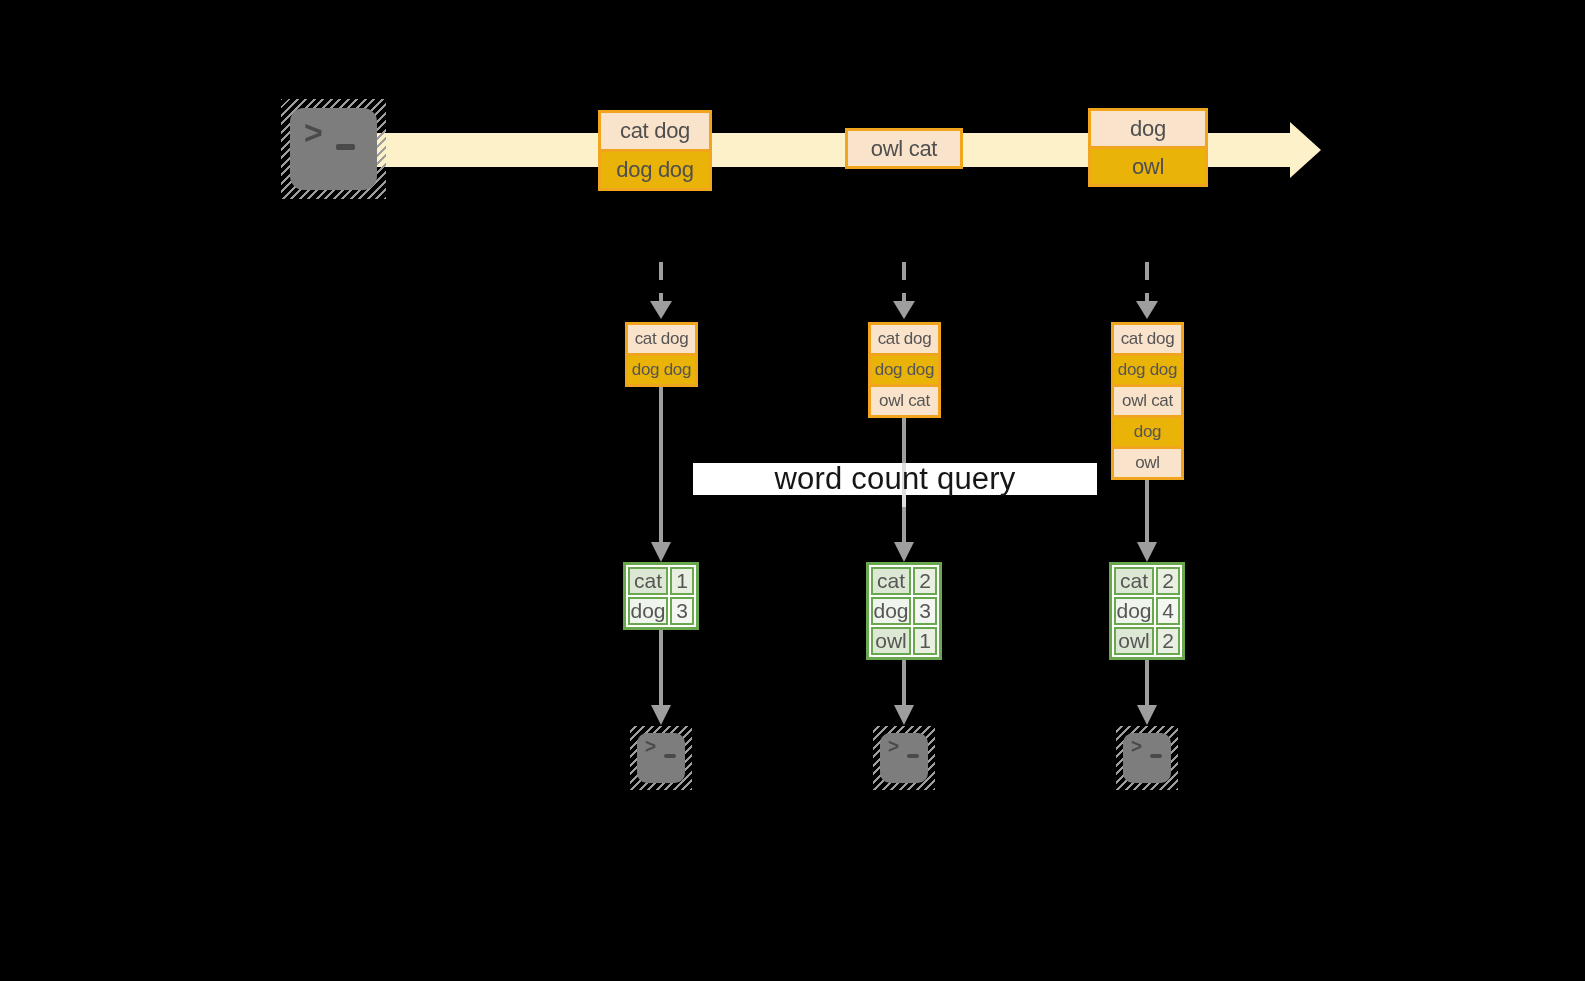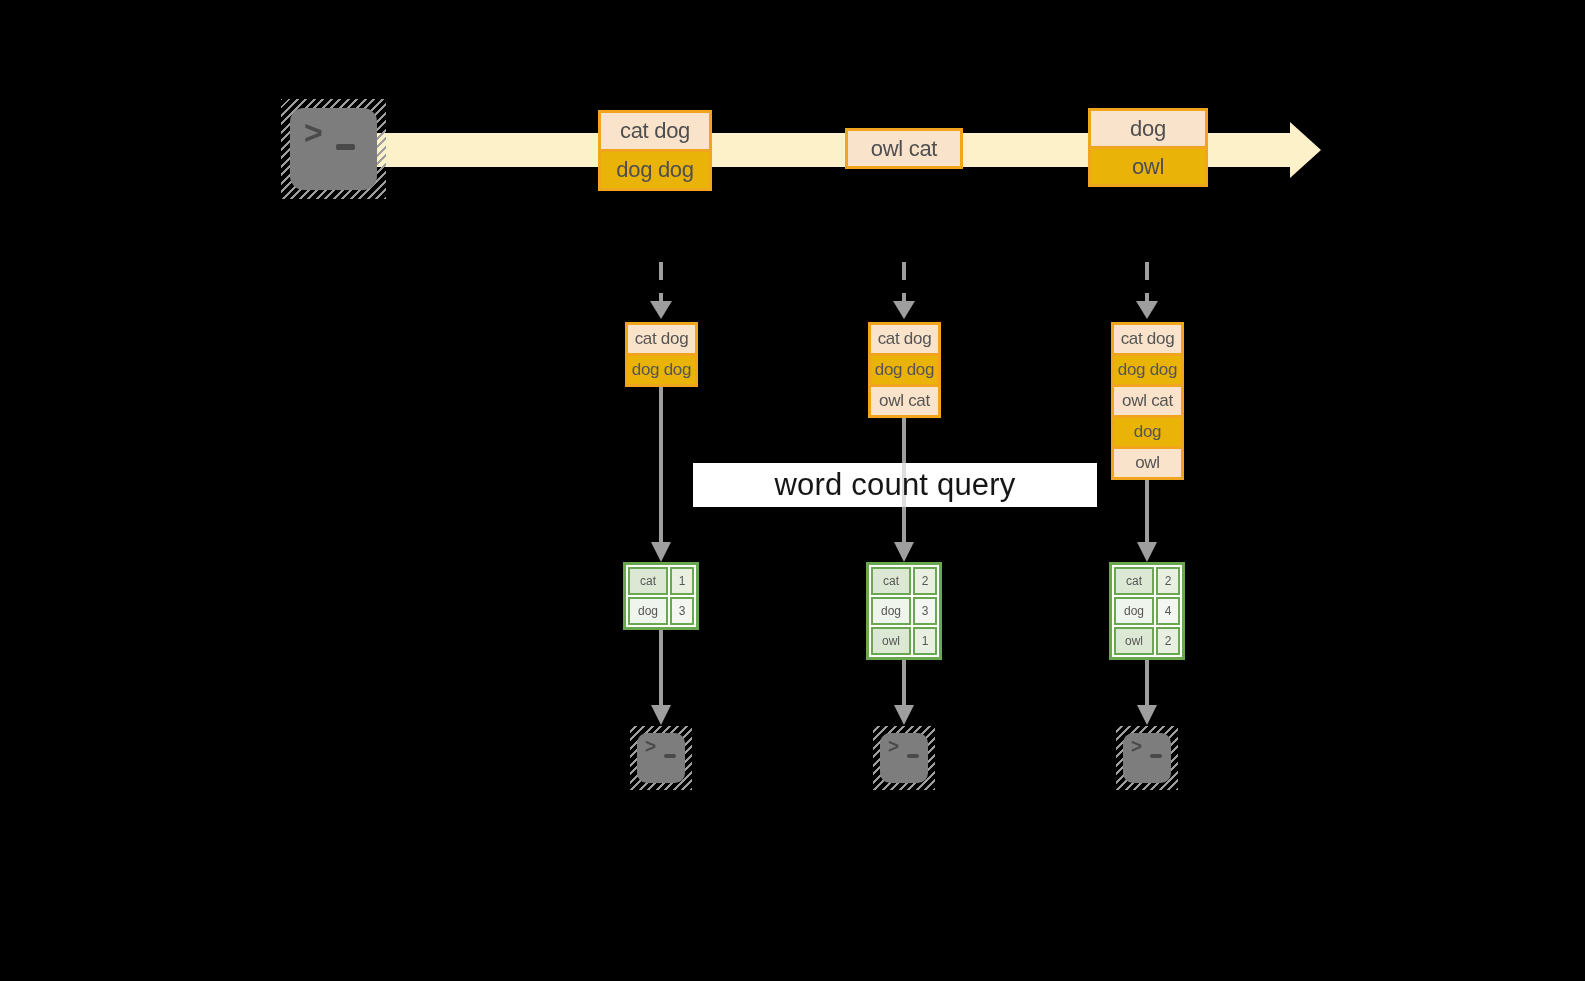--- a/index.html
+++ b/index.html
@@ -23,29 +23,29 @@
   .stack{position:absolute;width:73px;}
   .stack .row{height:34px;border:3px solid #f1a51c;display:flex;align-items:center;justify-content:center;
     font-size:17px;color:#555;letter-spacing:-0.3px;box-sizing:border-box;}
   .stack .row + .row{margin-top:-3px;}
   
   .vline{position:absolute;width:4px;background:#9e9e9e;}
   .vline.dashed{background:repeating-linear-gradient(180deg,#9e9e9e 0 18px,transparent 18px 31px);}
   .ahead{position:absolute;width:0;height:0;border-left:10px solid transparent;border-right:10px solid transparent;border-top:20px solid #9e9e9e;}
   .ahead.sm{border-left-width:11px;border-right-width:11px;border-top-width:18px;}
   
-  .qband{position:absolute;left:693px;top:463px;width:404px;height:44px;background:#ffffff;
+  .qband{position:absolute;left:693px;top:463px;width:404px;height:32px;background:#ffffff;
     display:flex;align-items:center;justify-content:center;}
   .qband .qline{position:absolute;left:209px;top:0;width:4px;height:44px;background:#dedede;}
   .qband .qtext{position:relative;font-size:31px;font-weight:400;color:#161616;letter-spacing:0.2px;}
   
   .ctable{position:absolute;box-sizing:content-box;border:3px solid #6aa84f;background:#fff;padding:2px;
     display:grid;grid-template-columns:40px 24px;gap:2px;}
   .ctable .cell{border:2px solid #6aa84f;height:24px;display:flex;align-items:center;justify-content:center;
-    font-size:12px;color:#565656;box-sizing:content-box;}
+    font-size:21px;color:#565656;box-sizing:content-box;}
   .g-dark{background:#dde8d4;}
   .g-mid{background:#e9efe1;}
   .g-light{background:#eff4ec;}
   .g-lighter{background:#f4f7f1;}
   
   .hicon{position:absolute;background:repeating-linear-gradient(-45deg,#9e9e9e 0 2px,transparent 2px 6px);}
   .hicon .face{position:absolute;background:#7d7d7d;}
   .hicon.big{width:105px;height:100px;}
   .hicon.big .face{inset:9px;border-radius:14px;}
   .hicon.small{width:62px;height:64px;}

